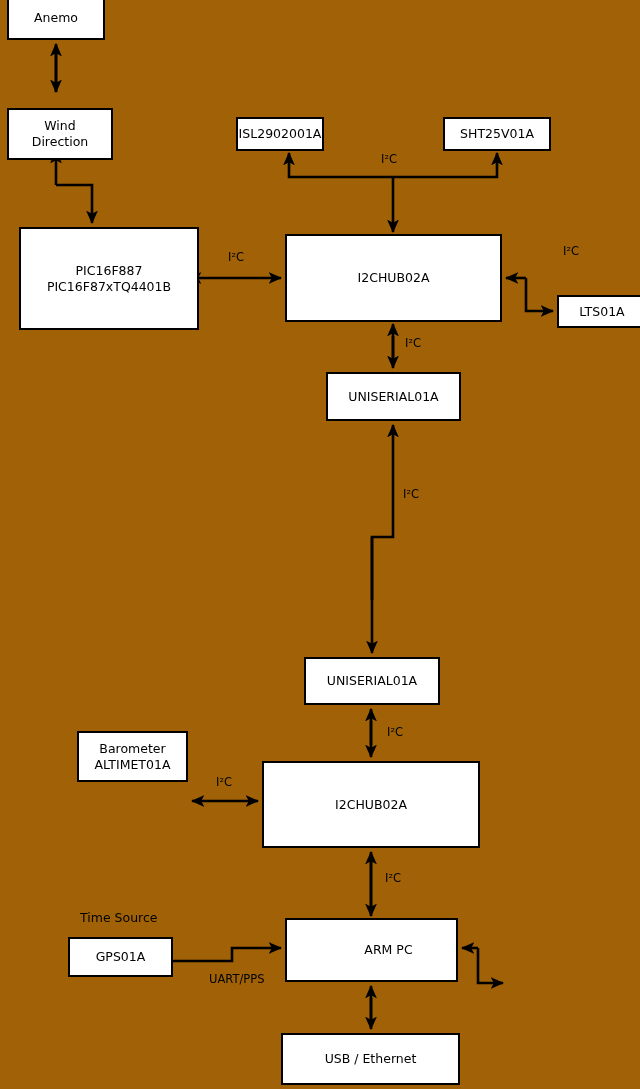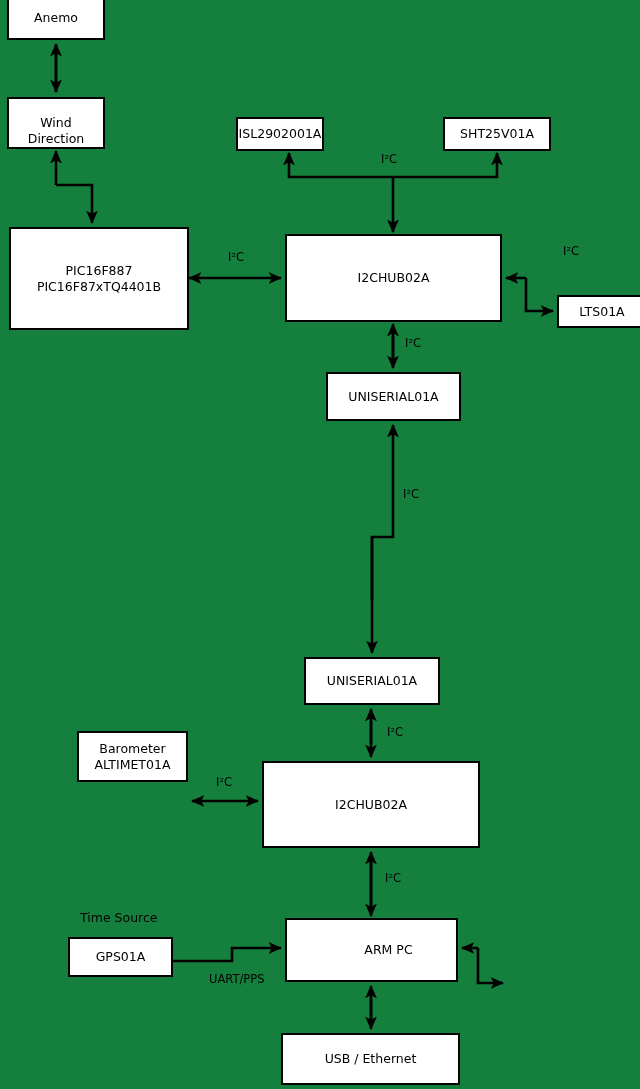--- a/index.html
+++ b/index.html
@@ -7,21 +7,21 @@
     padding: 0;
     background: #ffffff;
   }
   body {
     font-family: "DejaVu Sans", "Liberation Sans", sans-serif;
   }
   #diagram-root {
     position: relative;
     width: 640px;
     height: 1089px;
-    background: #15803d;
+    background: #a16207;
     overflow: hidden;
   }
   #diagram-svg {
     position: absolute;
     left: 0;
     top: 0;
     width: 640px;
     height: 1089px;
   }
   .node-box {
@@ -114,26 +114,26 @@
 
       <line x1="371" y1="1021" x2="371" y2="986" marker-end="url(#arrowhead)"></line>
       <line x1="371" y1="998" x2="371" y2="1029" marker-end="url(#arrowhead)"></line>
     </g>
   </svg>
 
   <div class="node-box" style="left:7px; top:-5px; width:98px; height:45px;">
     <span class="node-label">Anemo</span>
   </div>
 
-  <div class="node-box" style="left:7px; top:97px; width:98px; height:52px;align-items:flex-end;">
+  <div class="node-box" style="left:7px; top:108px; width:106px; height:52px;">
     <span class="node-label">Wind
 Direction</span>
   </div>
 
-  <div class="node-box" style="left:9px; top:227px; width:180px; height:103px;">
+  <div class="node-box" style="left:19px; top:227px; width:180px; height:103px;">
     <span class="node-label">PIC16F887
 PIC16F87xTQ4401B</span>
   </div>
 
   <div class="node-box" style="left:236px; top:117px; width:88px; height:34px;">
     <span class="node-label">ISL2902001A</span>
   </div>
 
   <div class="node-box" style="left:443px; top:117px; width:108px; height:34px;">
     <span class="node-label">SHT25V01A</span>

